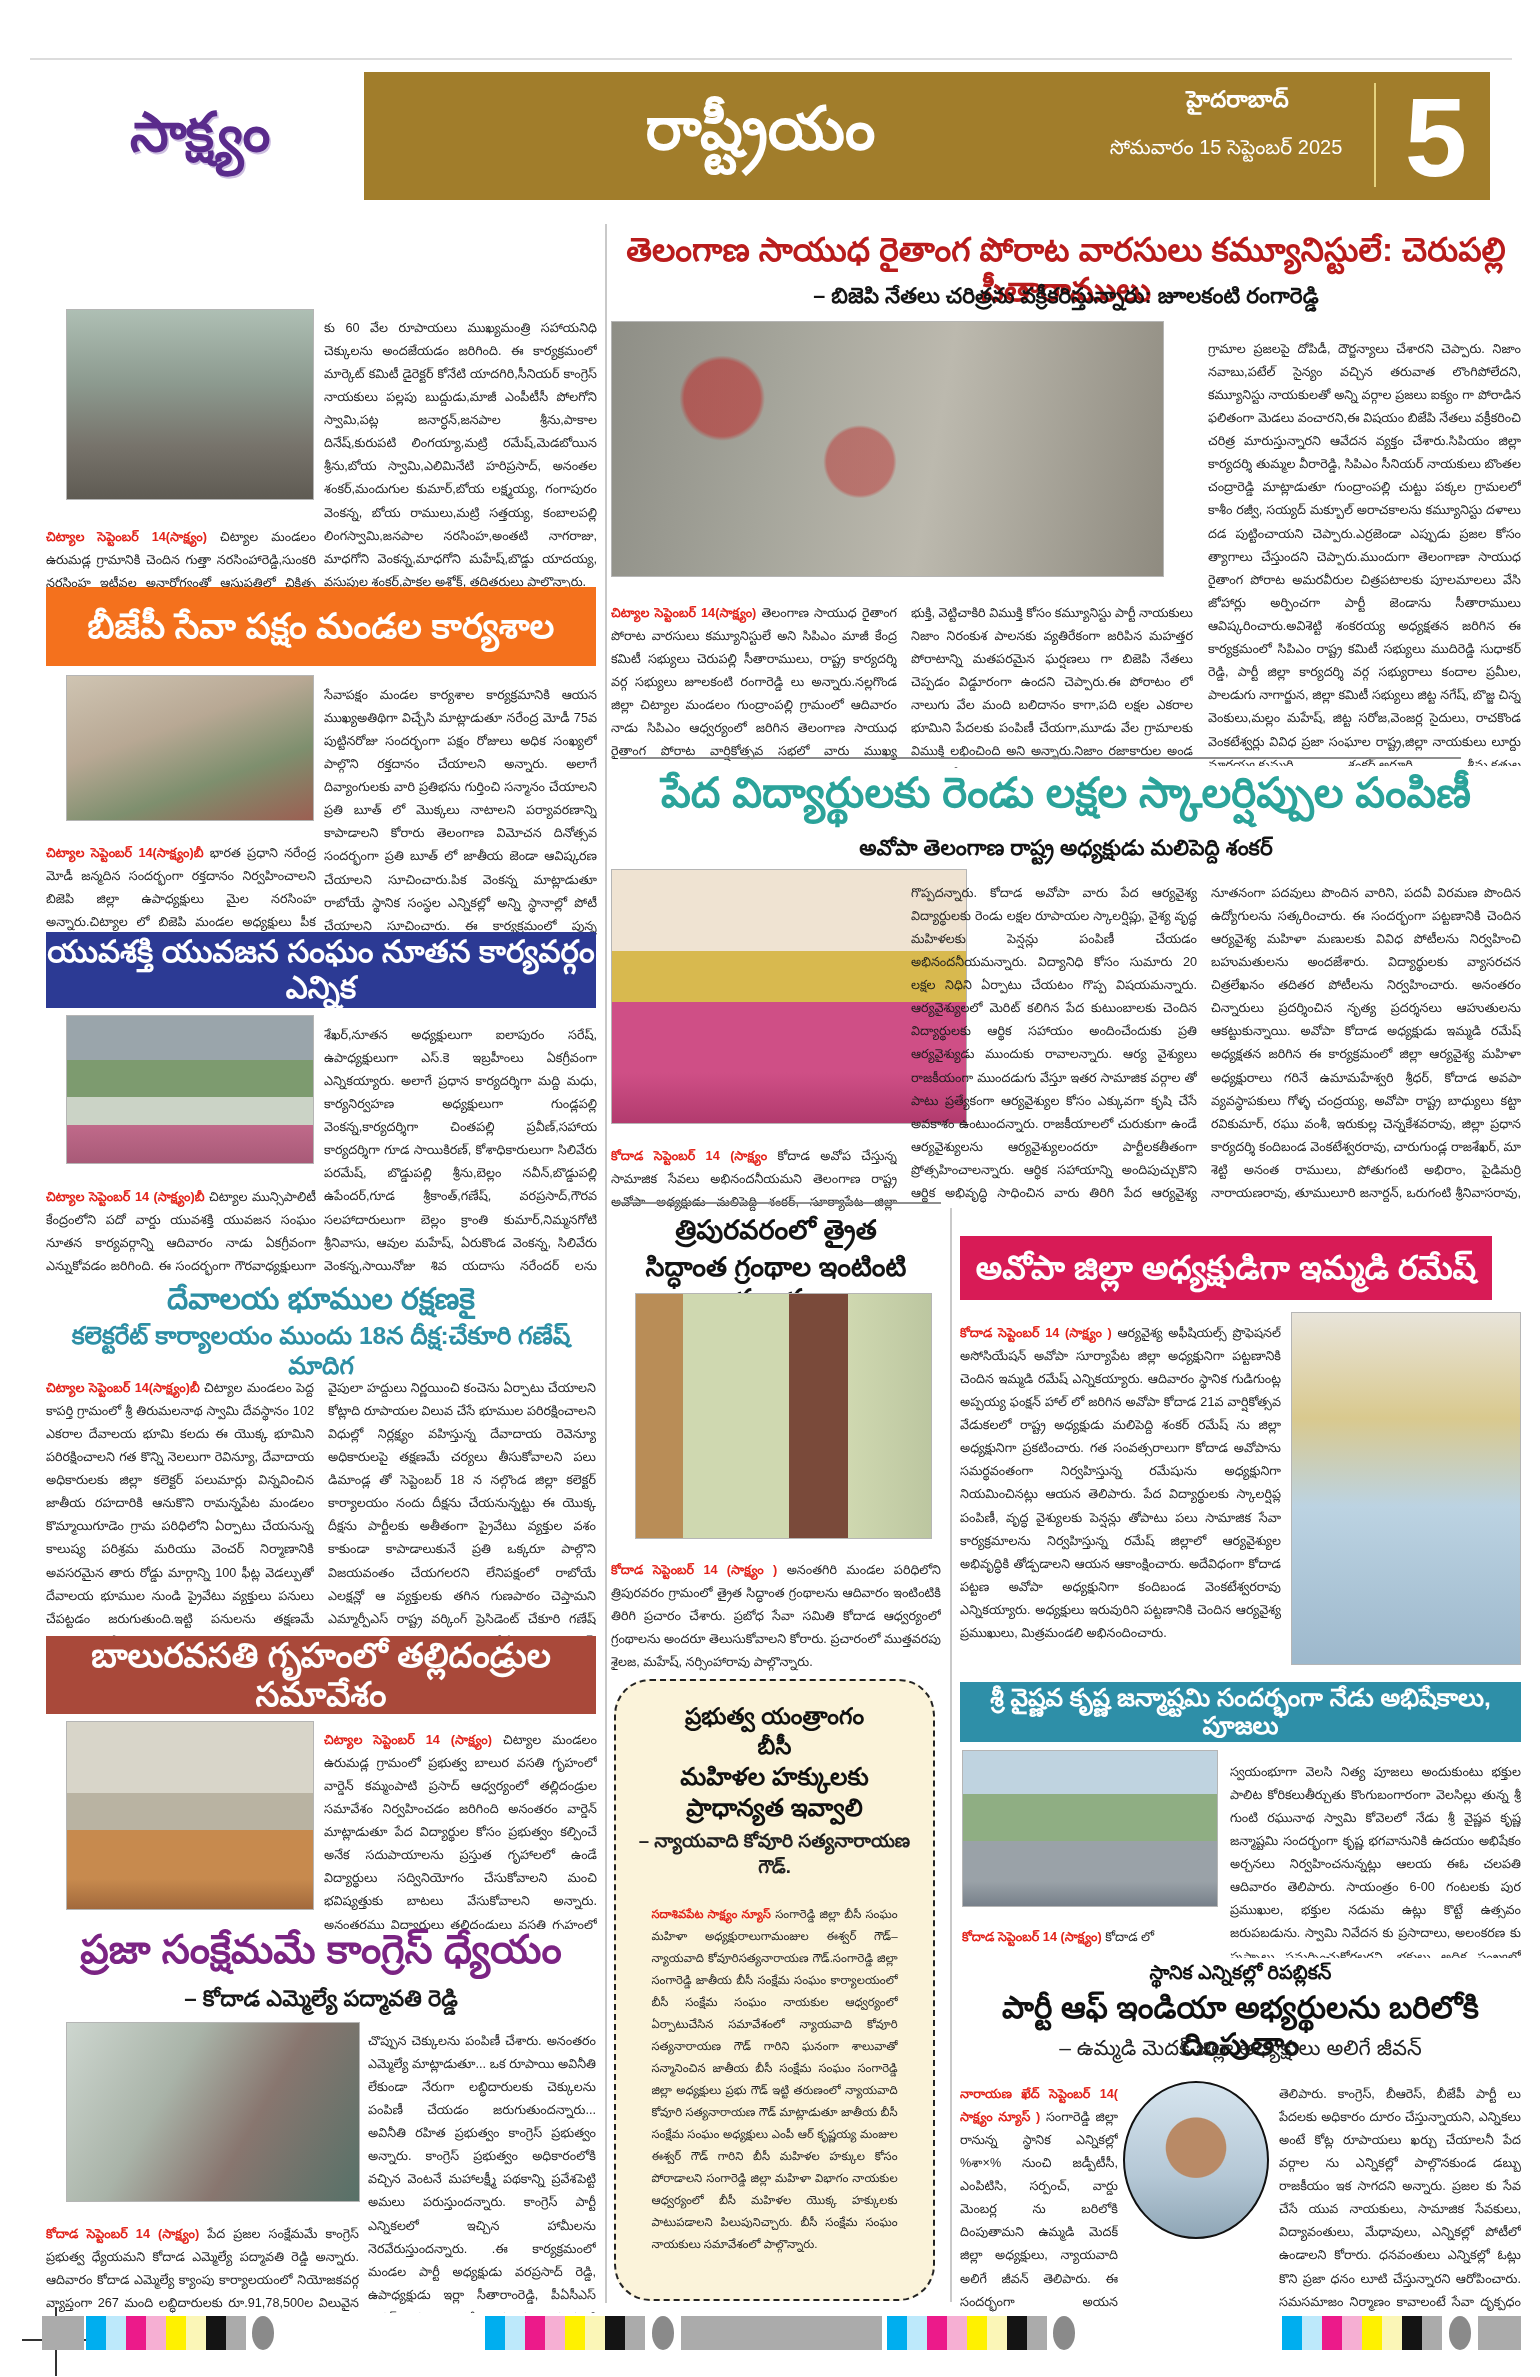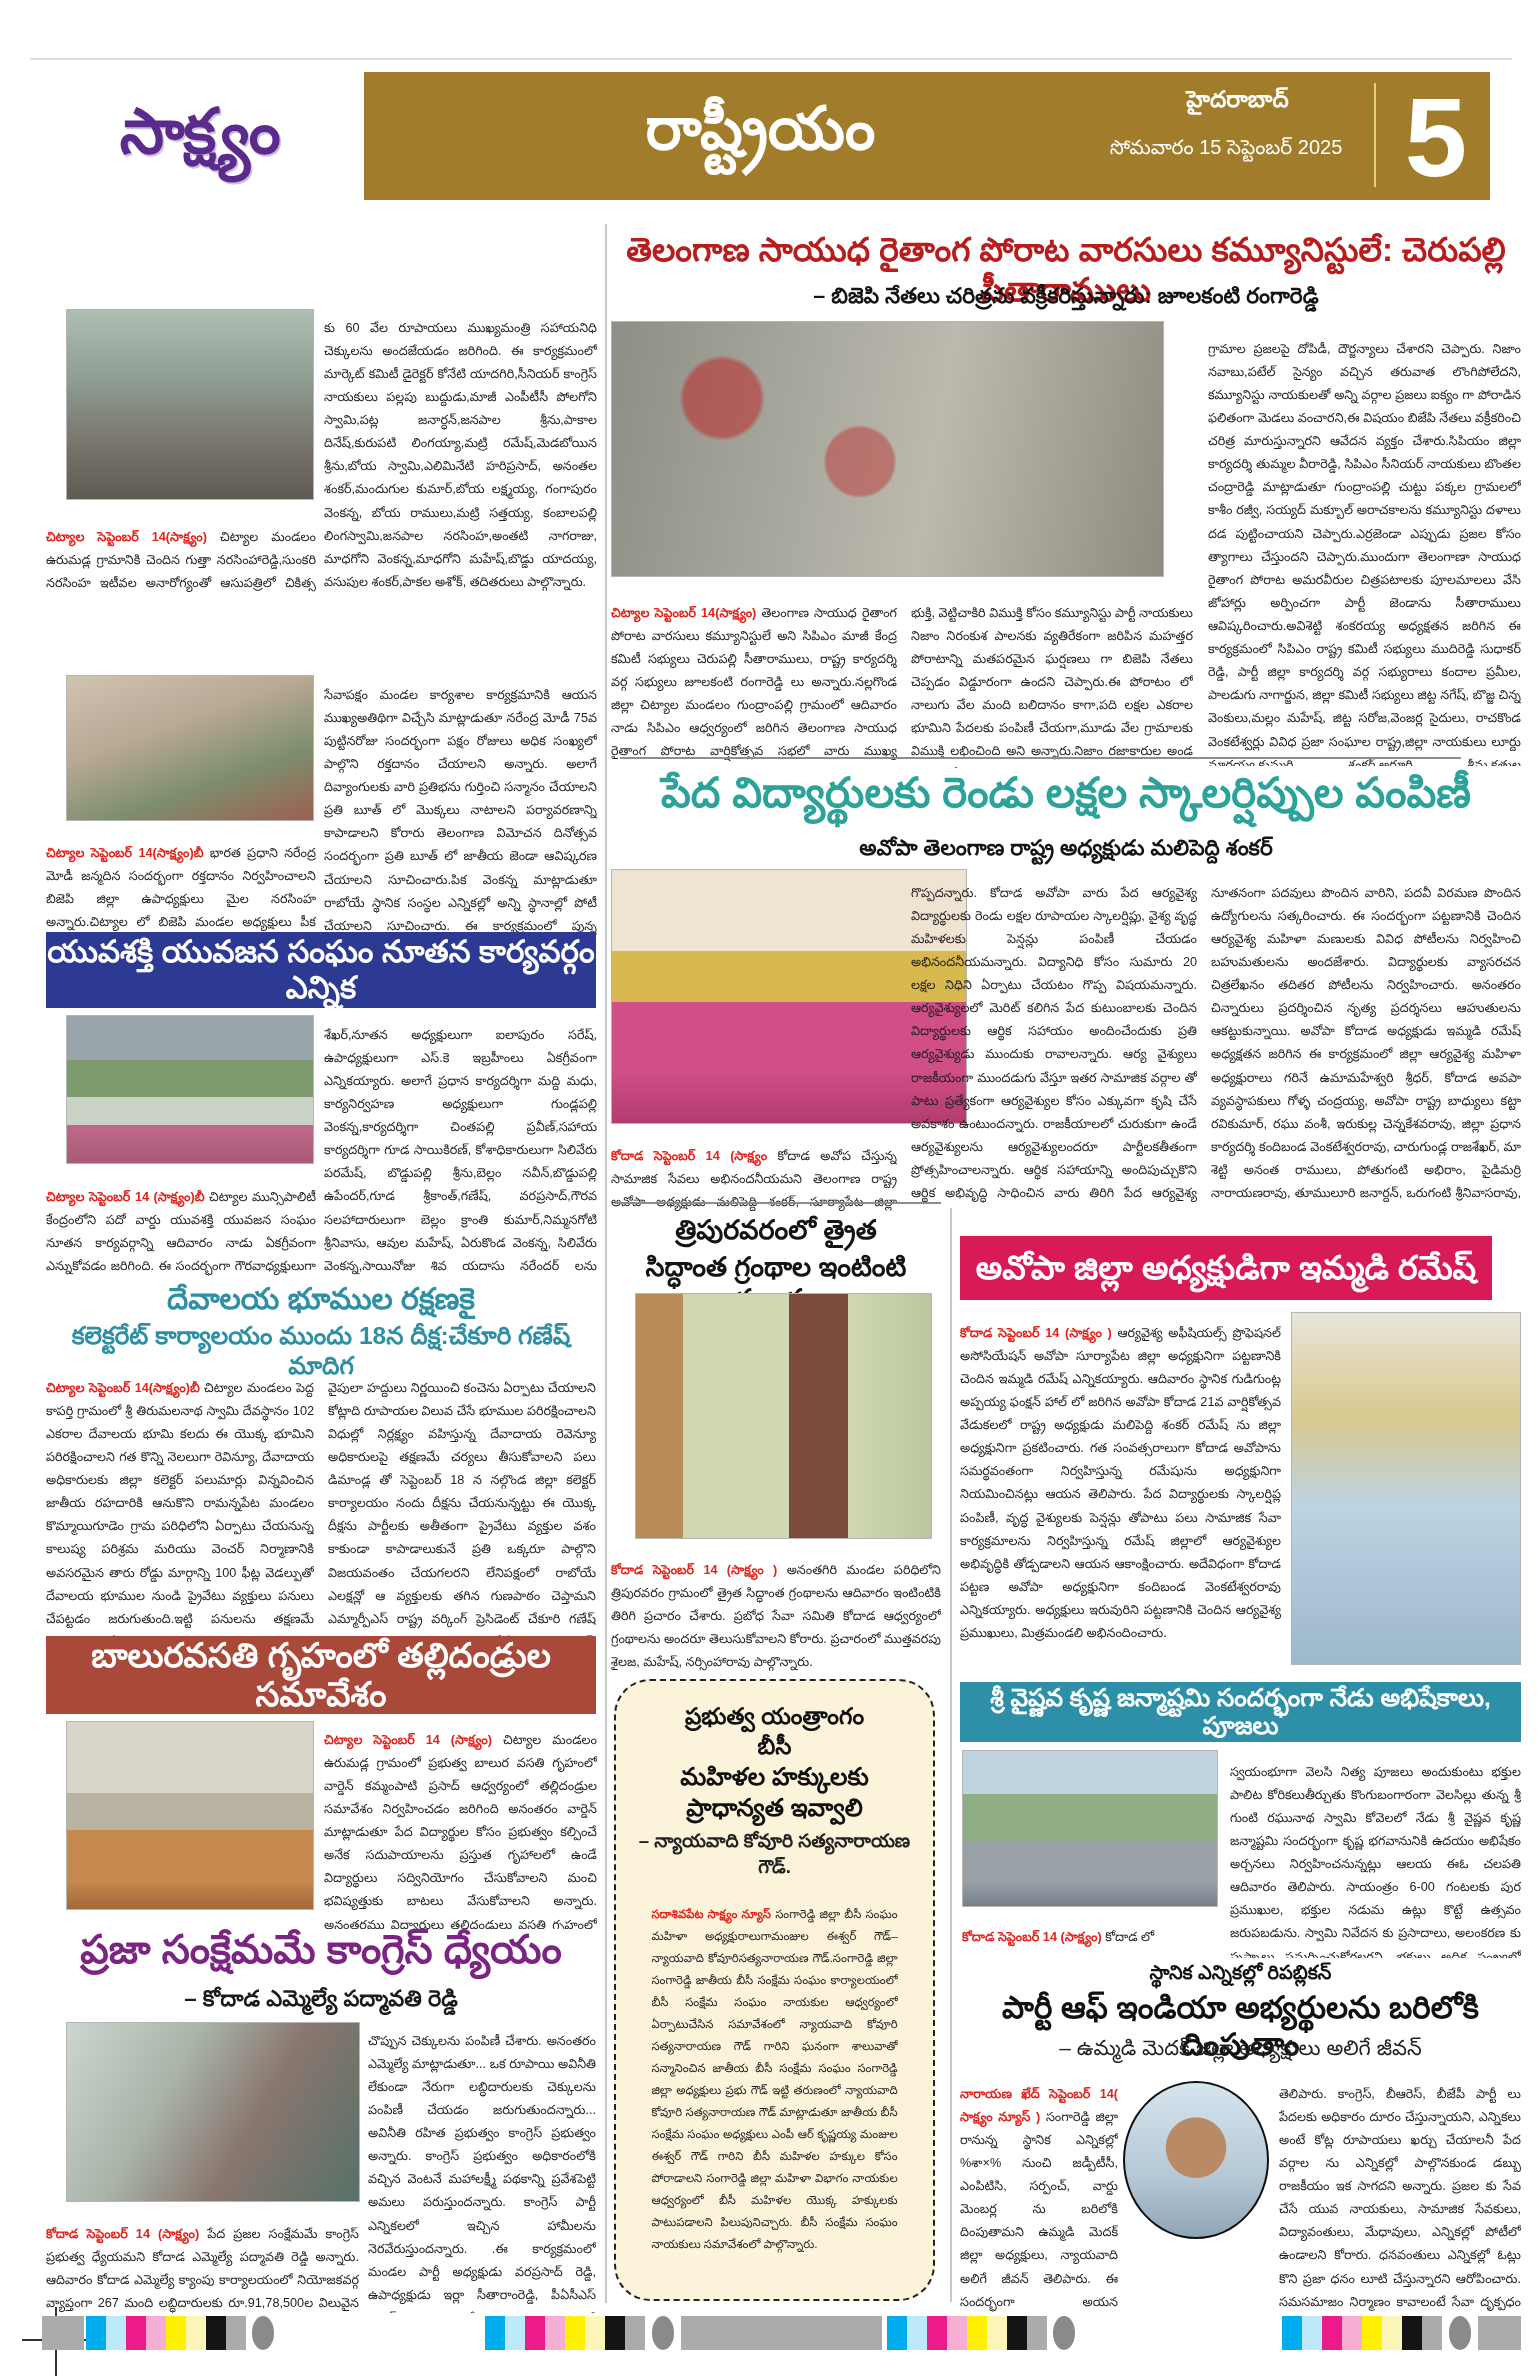--- a/index.html
+++ b/index.html
@@ -48,38 +48,39 @@
   .cb-ell{position:absolute;width:22.4px;height:34px;border-radius:50%;background:#8a8a8a;}
   .oval{border-radius:50%;border:2.2px solid #111;}
   .kicker{position:absolute;text-align:center;font-weight:700;color:#111;}
 </style>
 </head>
 <body>
 
 <div class="page">
 
   <div class="rule-h" style="left:30px;top:58px;width:1482px;background:#dcdcdc;"></div>
-  <div class="logo" style="left:43px;top:72px;width:313px;height:134px;font-size:63px;">సాక్ష్యం</div>
+  <div class="logo" style="left:43px;top:72px;width:313px;height:134px;font-size:55px;">సాక్ష్యం</div>
   <div class="band" style="left:364px;top:72px;width:1126px;height:128px;"></div>
   <div class="band-sec" style="left:522px;top:94px;width:477px;font-size:60px;">రాష్ట్రీయం</div>
   <div class="band-small" style="left:1137px;top:86px;width:201px;font-size:23px;">హైదరాబాద్</div>
   <div class="band-small" style="left:1088px;top:136px;width:276px;font-size:20px;font-weight:400;">సోమవారం 15 సెప్టెంబర్ 2025</div>
   <div class="abs" style="left:1374px;top:83px;width:2.2px;height:104px;background:#E5D27E;"></div>
   <div class="pageno" style="left:1384px;top:72px;width:104px;height:130px;font-size:112px;">5</div>
 
   <div class="rule-v" style="left:605px;top:224px;height:2079px;background:#c9c9c9;"></div>
   <div class="rule-v" style="left:950px;top:1208px;height:1094px;background:#c9c9c9;"></div>
 
   <div class="photo ph-a" style="left:66px;top:309px;width:248px;height:191px;"></div>
   <p class="txt" style="left:324px;top:304px;width:273px;height:277px;">
     <span>కు 60 వేల రూపాయలు ముఖ్యమంత్రి సహాయనిధి చెక్కులను అందజేయడం జరిగింది. ఈ కార్యక్రమంలో మార్కెట్ కమిటీ డైరెక్టర్ కోనేటి యాదగిరి,సీనియర్ కాంగ్రెస్ నాయకులు పల్లపు బుద్దుడు,మాజీ ఎంపీటీసీ పోలగోని స్వామి,పట్ల జనార్ధన్,జనపాల శ్రీను,పాకాల దినేష్,కురుపటి లింగయ్యా,మట్రి రమేష్,మెడబోయిన శ్రీను,బోయ స్వామి,ఎలిమినేటి హరిప్రసాద్, అనంతల శంకర్,మందుగుల కుమార్,బోయ లక్ష్మయ్య, గంగాపురం వెంకన్న, బోయ రాములు,మట్రి సత్తయ్య, కంబాలపల్లి లింగస్వామి,జనపాల నరసింహ,అంతటి నాగరాజు, మాధగోని వెంకన్న,మాధగోని మహేష్,బొడ్డు యాదయ్య, వసుపుల శంకర్,పాకల అశోక్, తదితరులు పాల్గొన్నారు.</span></p>
   <p class="txt" style="left:46px;top:513px;width:270px;height:70px;">
     <span class="dl">చిట్యాల సెప్టెంబర్ 14(సాక్ష్యం)</span>
     <span>చిట్యాల మండలం ఉరుమడ్ల గ్రామానికి చెందిన గుత్తా నరసింహారెడ్డి,సుంకరి నరసింహ ఇటీవల అనారోగ్యంతో ఆసుపత్రిలో చికిత్స పొందగా శాసనమండలి చైర్మన్ గుత్తా సుఖేందర్ రెడ్డి,నకిరేకల్ శాసనసభ్యులు వేముల వీరేశం సహకారంతో గుత్తా నరసింహారెడ్డి లక్ష రూపాయలు,సుంకరి నరసింహ</span></p>
 
+  <div class="hbar" style="left:46px;top:587px;width:550px;height:79px;background:#F4711D;font-size:35px;">బీజేపీ సేవా పక్షం మండల కార్యశాల</div>
   <div class="photo ph-b" style="left:66px;top:675px;width:248px;height:146px;"></div>
   <p class="txt" style="left:324px;top:671px;width:273px;height:255px;">
     <span>సేవాపక్షం మండల కార్యశాల కార్యక్రమానికి ఆయన ముఖ్యఅతిథిగా విచ్చేసి మాట్లాడుతూ నరేంద్ర మోడీ 75వ పుట్టినరోజు సందర్భంగా పక్షం రోజులు అధిక సంఖ్యలో పాల్గొని రక్తదానం చేయాలని అన్నారు. అలాగే దివ్యాంగులకు వారి ప్రతిభను గుర్తించి సన్మానం చేయాలని ప్రతి బూత్ లో మొక్కలు నాటాలని పర్యావరణాన్ని కాపాడాలని కోరారు తెలంగాణ విమోచన దినోత్సవ సందర్భంగా ప్రతి బూత్ లో జాతీయ జెండా ఆవిష్కరణ చేయాలని సూచించారు.పిక వెంకన్న మాట్లాడుతూ రాబోయే స్థానిక సంస్థల ఎన్నికల్లో అన్ని స్థానాల్లో పోటీ చేయాలని సూచించారు. ఈ కార్యక్రమంలో పున్న విష్ణు,ఆకుల వెంకన్న,గోపాల్ రెడ్డి, వరికుప్పల నరసింహ,అశోక్, నరేంద్ర చారి,కోటేష్ సాయికిరణ్, మహేష్ తదితరులు పాల్గొన్నారు.</span></p>
   <p class="txt" style="left:46px;top:829px;width:270px;height:97px;">
     <span class="dl">చిట్యాల సెప్టెంబర్ 14(సాక్ష్యం)బీ</span>
     <span>భారత ప్రధాని నరేంద్ర మోడీ జన్మదిన సందర్భంగా రక్తదానం నిర్వహించాలని బిజెపి జిల్లా ఉపాధ్యక్షులు మైల నరసింహ అన్నారు.చిట్యాల లో బిజెపి మండల అధ్యక్షులు పీక వెంకన్న ఆధ్వర్యంలో నిర్వహించిన</span></p>
 
   <div class="hbar" style="left:46px;top:932px;width:550px;height:76px;background:#2C3A94;font-size:31px;">యువశక్తి యువజన సంఘం నూతన కార్యవర్గం ఎన్నిక</div>
   <div class="photo ph-c" style="left:66px;top:1015px;width:248px;height:149px;"></div>
   <p class="txt" style="left:324px;top:1011px;width:273px;height:256px;">

